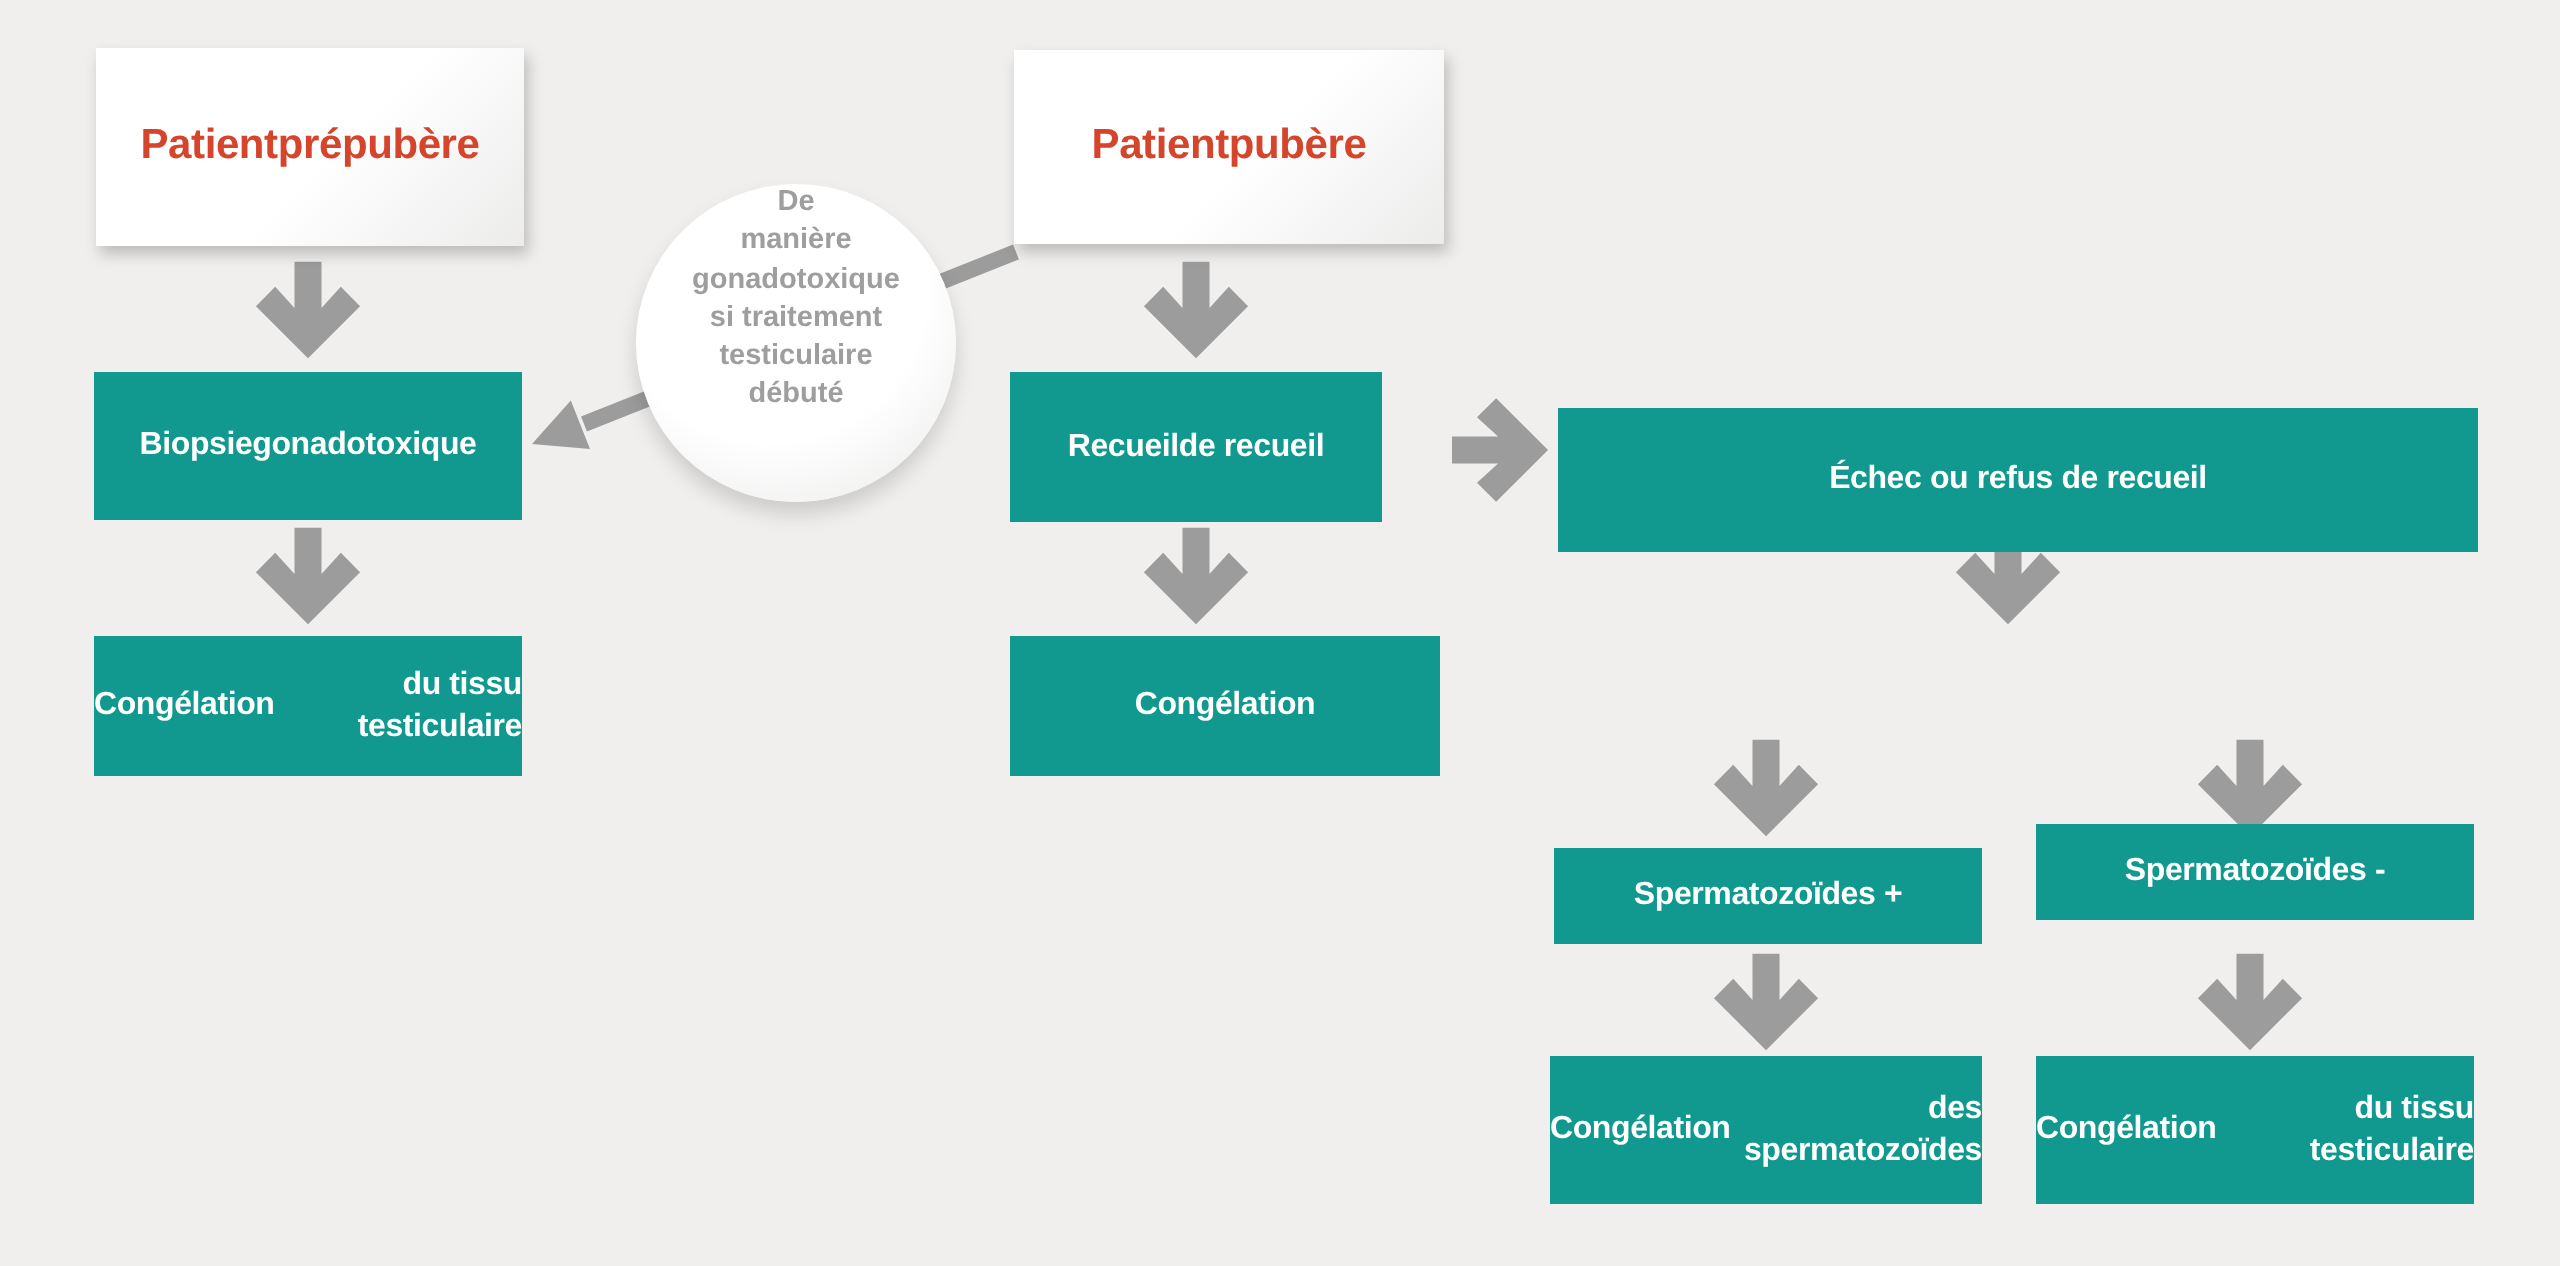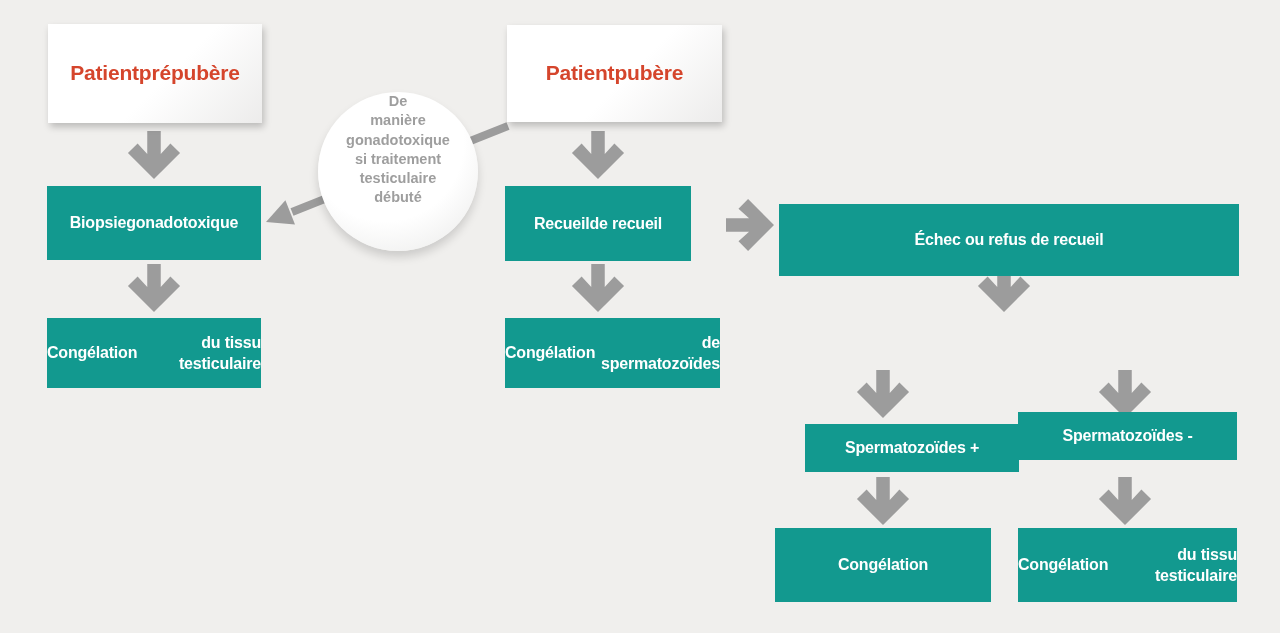--- a/index.html
+++ b/index.html
@@ -122,56 +122,56 @@
   <svg class="arrow" style="left:726px;top:198px;" width="48" height="54" viewBox="0 0 50 56">
     <polygon points="0,21 24,21 13,11 23,1 50,28 23,55 13,45 24,35 0,35" fill="#9c9c9c"></polygon>
   </svg>
 
   <svg class="arrow" style="left:571px;top:263px;" width="54" height="50" viewBox="0 0 56 50">
     <polygon points="21,0 35,0 35,24 45,13 55,23 28,50 1,23 11,13 21,24" fill="#9c9c9c"></polygon>
   </svg>
 
   <div class="box teal-box" style="left:505px;top:318px;width:215px;height:70px;">
     <span class="l">Congélation</span>
-    <span class="l">de spermatozoïdes</span>
   </div>
 
   <div class="box teal-box" style="left:779px;top:188px;width:460px;height:72px;margin-top:16px;">
     <span class="l">Échec ou refus de recueil</span>
   </div>
 
   <svg class="arrow" style="left:977px;top:263px;" width="54" height="50" viewBox="0 0 56 50">
     <polygon points="21,0 35,0 35,24 45,13 55,23 28,50 1,23 11,13 21,24" fill="#9c9c9c"></polygon>
   </svg>
 
 
   <svg class="arrow" style="left:856px;top:369px;" width="54" height="50" viewBox="0 0 56 50">
     <polygon points="21,0 35,0 35,24 45,13 55,23 28,50 1,23 11,13 21,24" fill="#9c9c9c"></polygon>
   </svg>
   <svg class="arrow" style="left:1098px;top:369px;" width="54" height="50" viewBox="0 0 56 50">
     <polygon points="21,0 35,0 35,24 45,13 55,23 28,50 1,23 11,13 21,24" fill="#9c9c9c"></polygon>
   </svg>
 
-  <div class="box teal-box" style="left:777px;top:424px;width:214px;height:48px;margin-left:28px;">
+  <div class="box teal-box" style="left:777px;top:424px;width:214px;height:48px;">
     <span class="l">Spermatozoïdes +</span>
   </div>
 
   <div class="box teal-box" style="left:1018px;top:412px;width:219px;height:48px;">
     <span class="l">Spermatozoïdes -</span>
   </div>
 
   <svg class="arrow" style="left:856px;top:476px;" width="54" height="50" viewBox="0 0 56 50">
     <polygon points="21,0 35,0 35,24 45,13 55,23 28,50 1,23 11,13 21,24" fill="#9c9c9c"></polygon>
   </svg>
   <svg class="arrow" style="left:1098px;top:476px;" width="54" height="50" viewBox="0 0 56 50">
     <polygon points="21,0 35,0 35,24 45,13 55,23 28,50 1,23 11,13 21,24" fill="#9c9c9c"></polygon>
   </svg>
 
   <div class="box teal-box" style="left:775px;top:528px;width:216px;height:74px;">
     <span class="l">Congélation</span>
+    <span class="l">des spermatozoïdes</span>
   </div>
 
   <div class="box teal-box" style="left:1018px;top:528px;width:219px;height:74px;">
     <span class="l">Congélation</span>
     <span class="l">du tissu testiculaire</span>
   </div>
 
 </div>
 
 </body></html>

